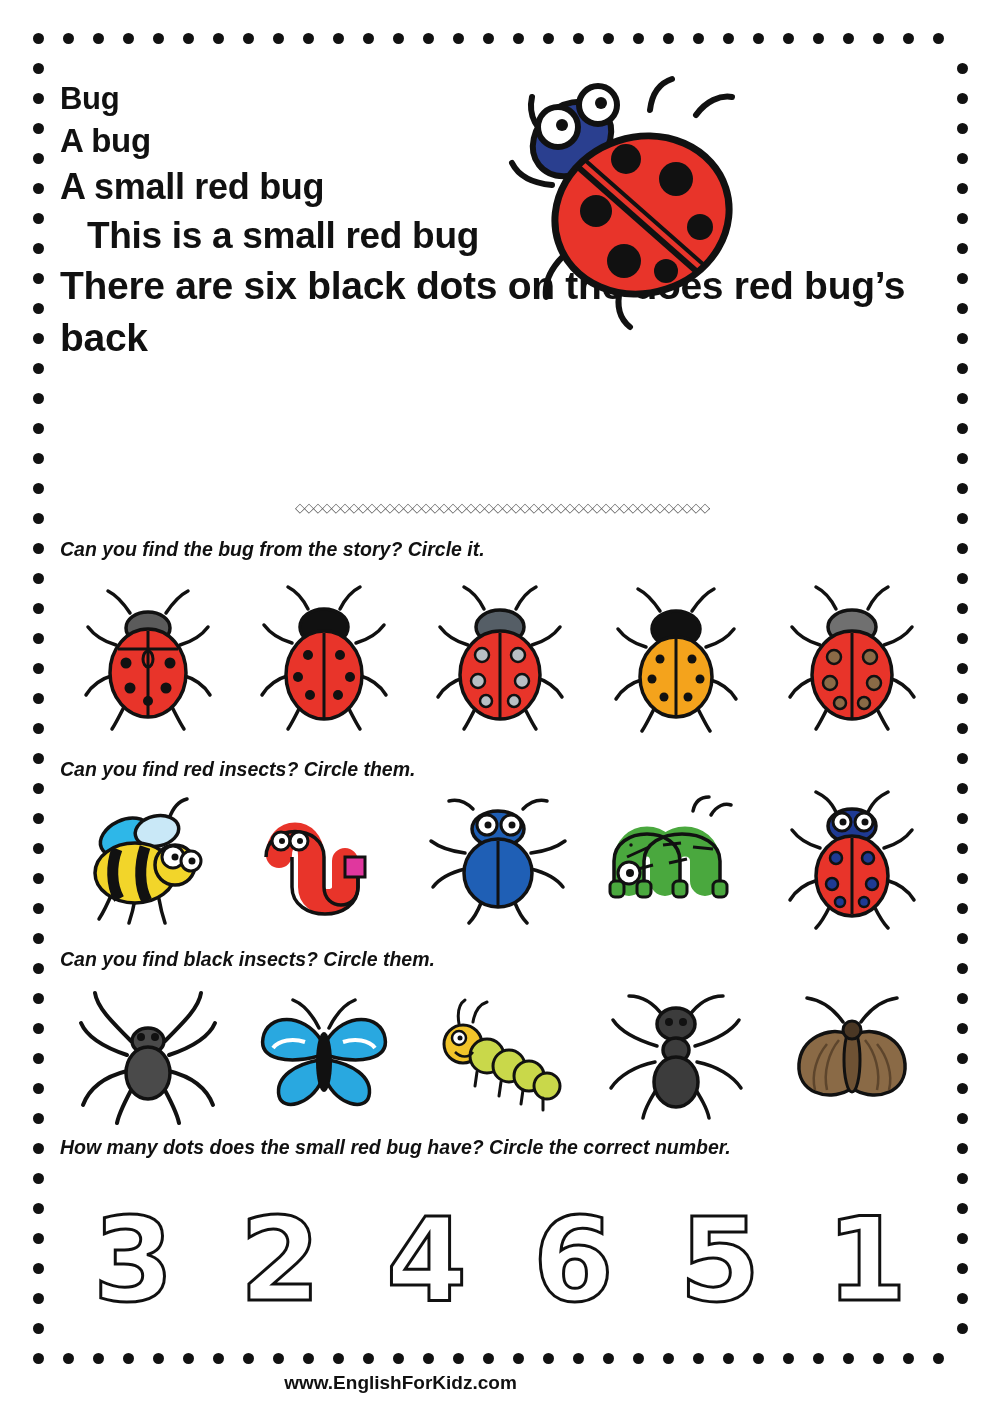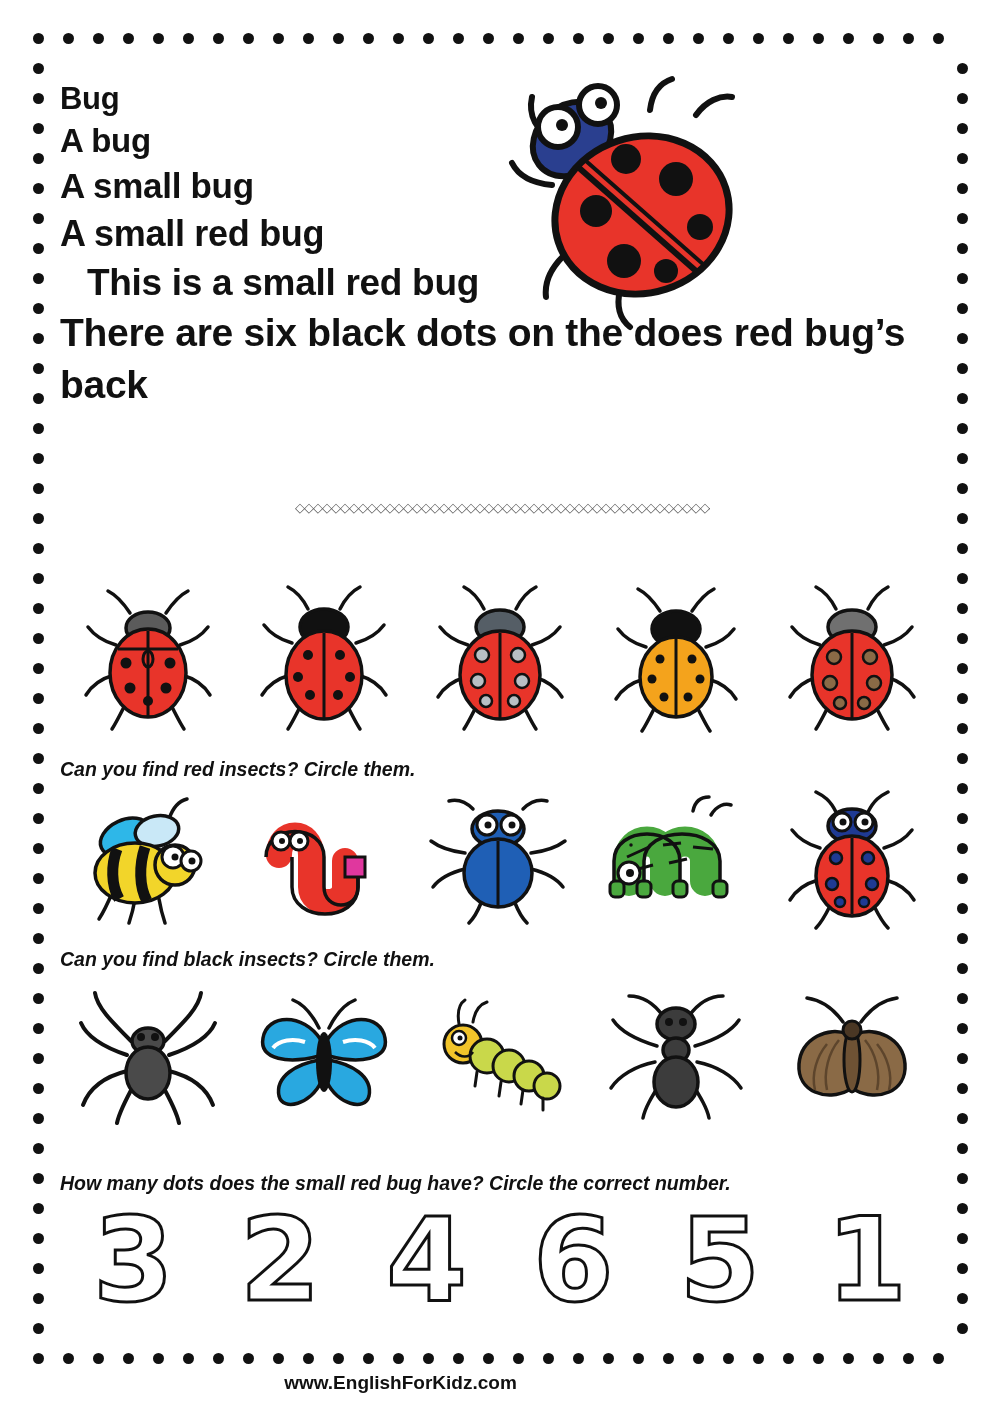--- a/index.html
+++ b/index.html
@@ -89,21 +89,21 @@
     position: absolute;
     font-style: italic;
     font-weight: bold;
     font-size: 19.5px;
     color: #111111;
     left: 60px;
   }
   .i1 { top: 538px; }
   .i2 { top: 758px; font-style: italic; }
   .i3 { top: 948px; text-align: right; }
-  .i4 { top: 1172px; }
+  .i4 { top: 1136px; }
 
   
   .row {
     position: absolute;
     left: 60px;
     width: 880px;
     display: flex;
     justify-content: space-around;
     align-items: center;
   }
@@ -303,21 +303,20 @@
       <div class="dot" style="left: 918.5px; top: 1224.5px;"></div>
       <div class="dot" style="left: -5.5px; top: 1254.5px;"></div>
       <div class="dot" style="left: 918.5px; top: 1254.5px;"></div>
       <div class="dot" style="left: -5.5px; top: 1284.5px;"></div>
       <div class="dot" style="left: 918.5px; top: 1284.5px;"></div>
     </div>
 
   <div class="story">
     <div class="story-line s1">Bug</div>
     <div class="story-line s2">A bug</div>
-    <div class="story-line s3">A small bug</div>
     <div class="story-line s4">A small red bug</div>
     <div class="story-line s5">This is a small red bug</div>
     <div class="story-line s7">There are six black dots on the does red bug’s back</div>
   </div>
 
   <div class="hero-bug">
     <svg viewBox="0 0 260 260" width="260" height="260">
 
       <g stroke="#111" stroke-width="6" fill="none" stroke-linecap="round">
         <path d="M58 70 C35 55, 28 40, 32 22"></path>
@@ -344,20 +343,21 @@
       <circle cx="176" cy="104" r="17" fill="#111"></circle>
       <circle cx="200" cy="152" r="13" fill="#111"></circle>
       <circle cx="96" cy="136" r="16" fill="#111"></circle>
       <circle cx="124" cy="186" r="17" fill="#111"></circle>
       <circle cx="166" cy="196" r="12" fill="#111"></circle>
     </svg>
   </div>
 
   <div class="divider">◇◇◇◇◇◇◇◇◇◇◇◇◇◇◇◇◇◇◇◇◇◇◇◇◇◇◇◇◇◇◇◇◇◇◇◇◇◇◇◇◇◇◇◇◇◇◇◇◇◇◇◇◇◇◇◇◇◇</div>
 
+  <div class="instruction i1">Can you find the bug from the story? Circle it.</div>
   <div class="row r1">
 
     <div class="item">
       <svg viewBox="0 0 140 150" width="140" height="150">
         <g stroke="#111" stroke-width="3.5" fill="none" stroke-linecap="round">
           <path d="M52 30 C44 18, 38 12, 30 8"></path>
             <path d="M88 30 C96 18, 102 12, 110 8"></path>
           <path d="M38 62 C24 58, 16 52, 10 44"></path>
             <path d="M102 62 C116 58, 124 52, 130 44"></path>
           <path d="M36 92 C22 96, 14 102, 8 112"></path>

